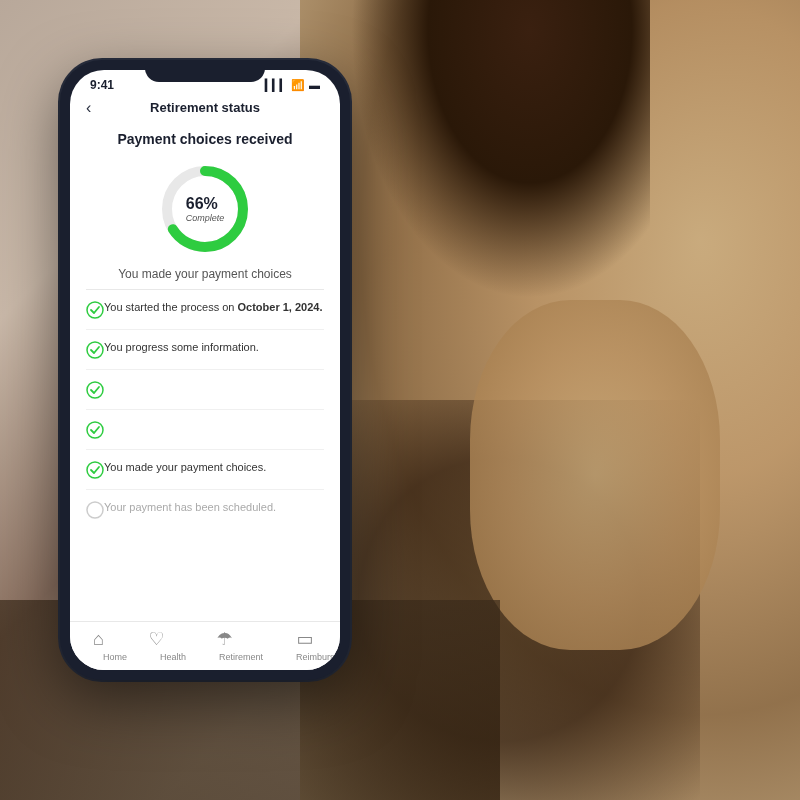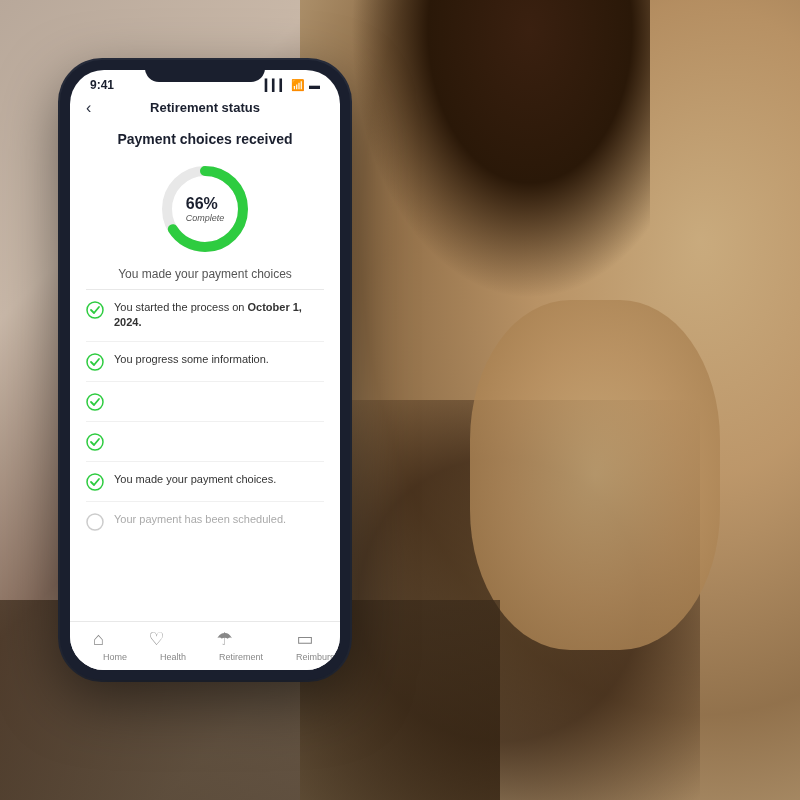--- a/index.html
+++ b/index.html
@@ -211,21 +211,20 @@
     }
 
     
     .timeline-list {
       padding: 0 16px;
     }
 
     .timeline-item {
       display: flex;
       align-items: flex-start;
-      gap: 10px;
       padding: 10px 0;
       border-bottom: 1px solid #f0f0f0;
     }
 
     .timeline-item:last-child {
       border-bottom: none;
     }
 
     .check-icon {
       width: 18px;

